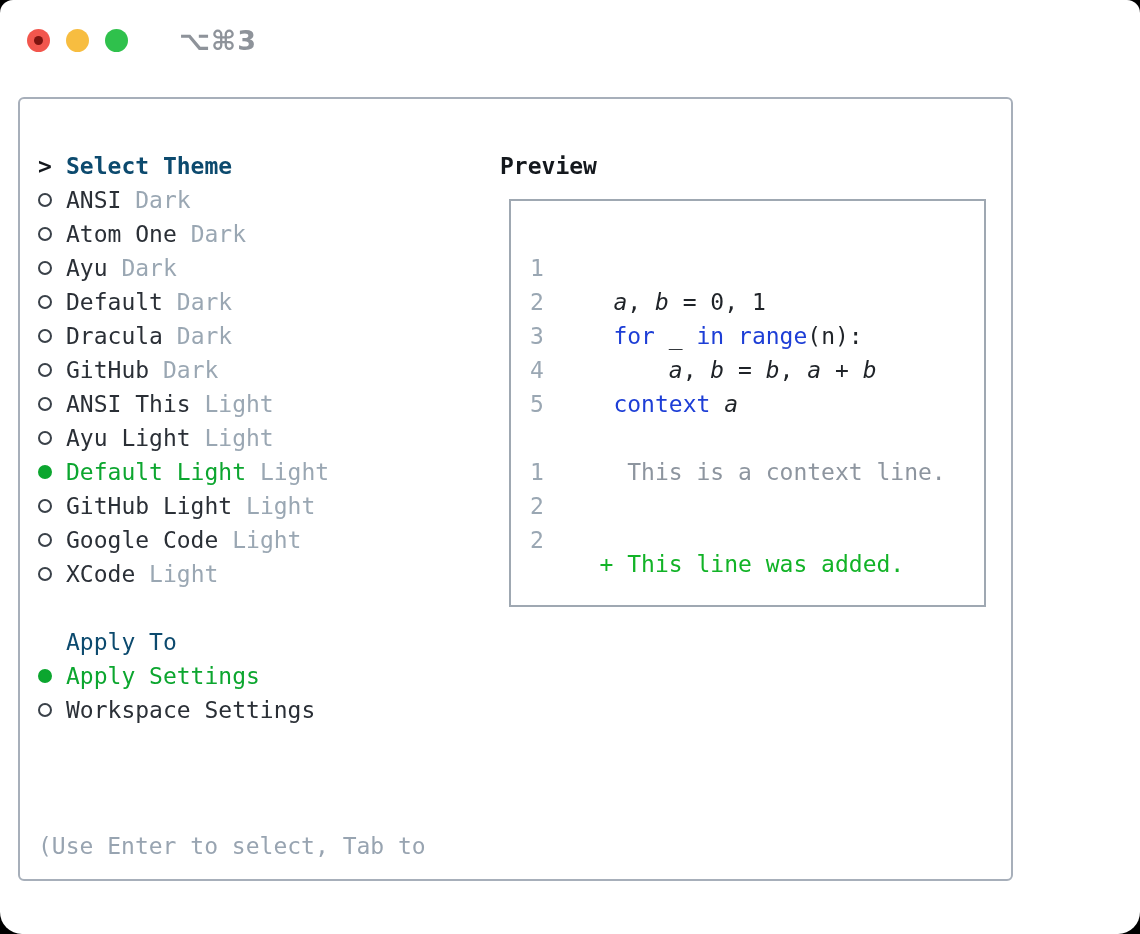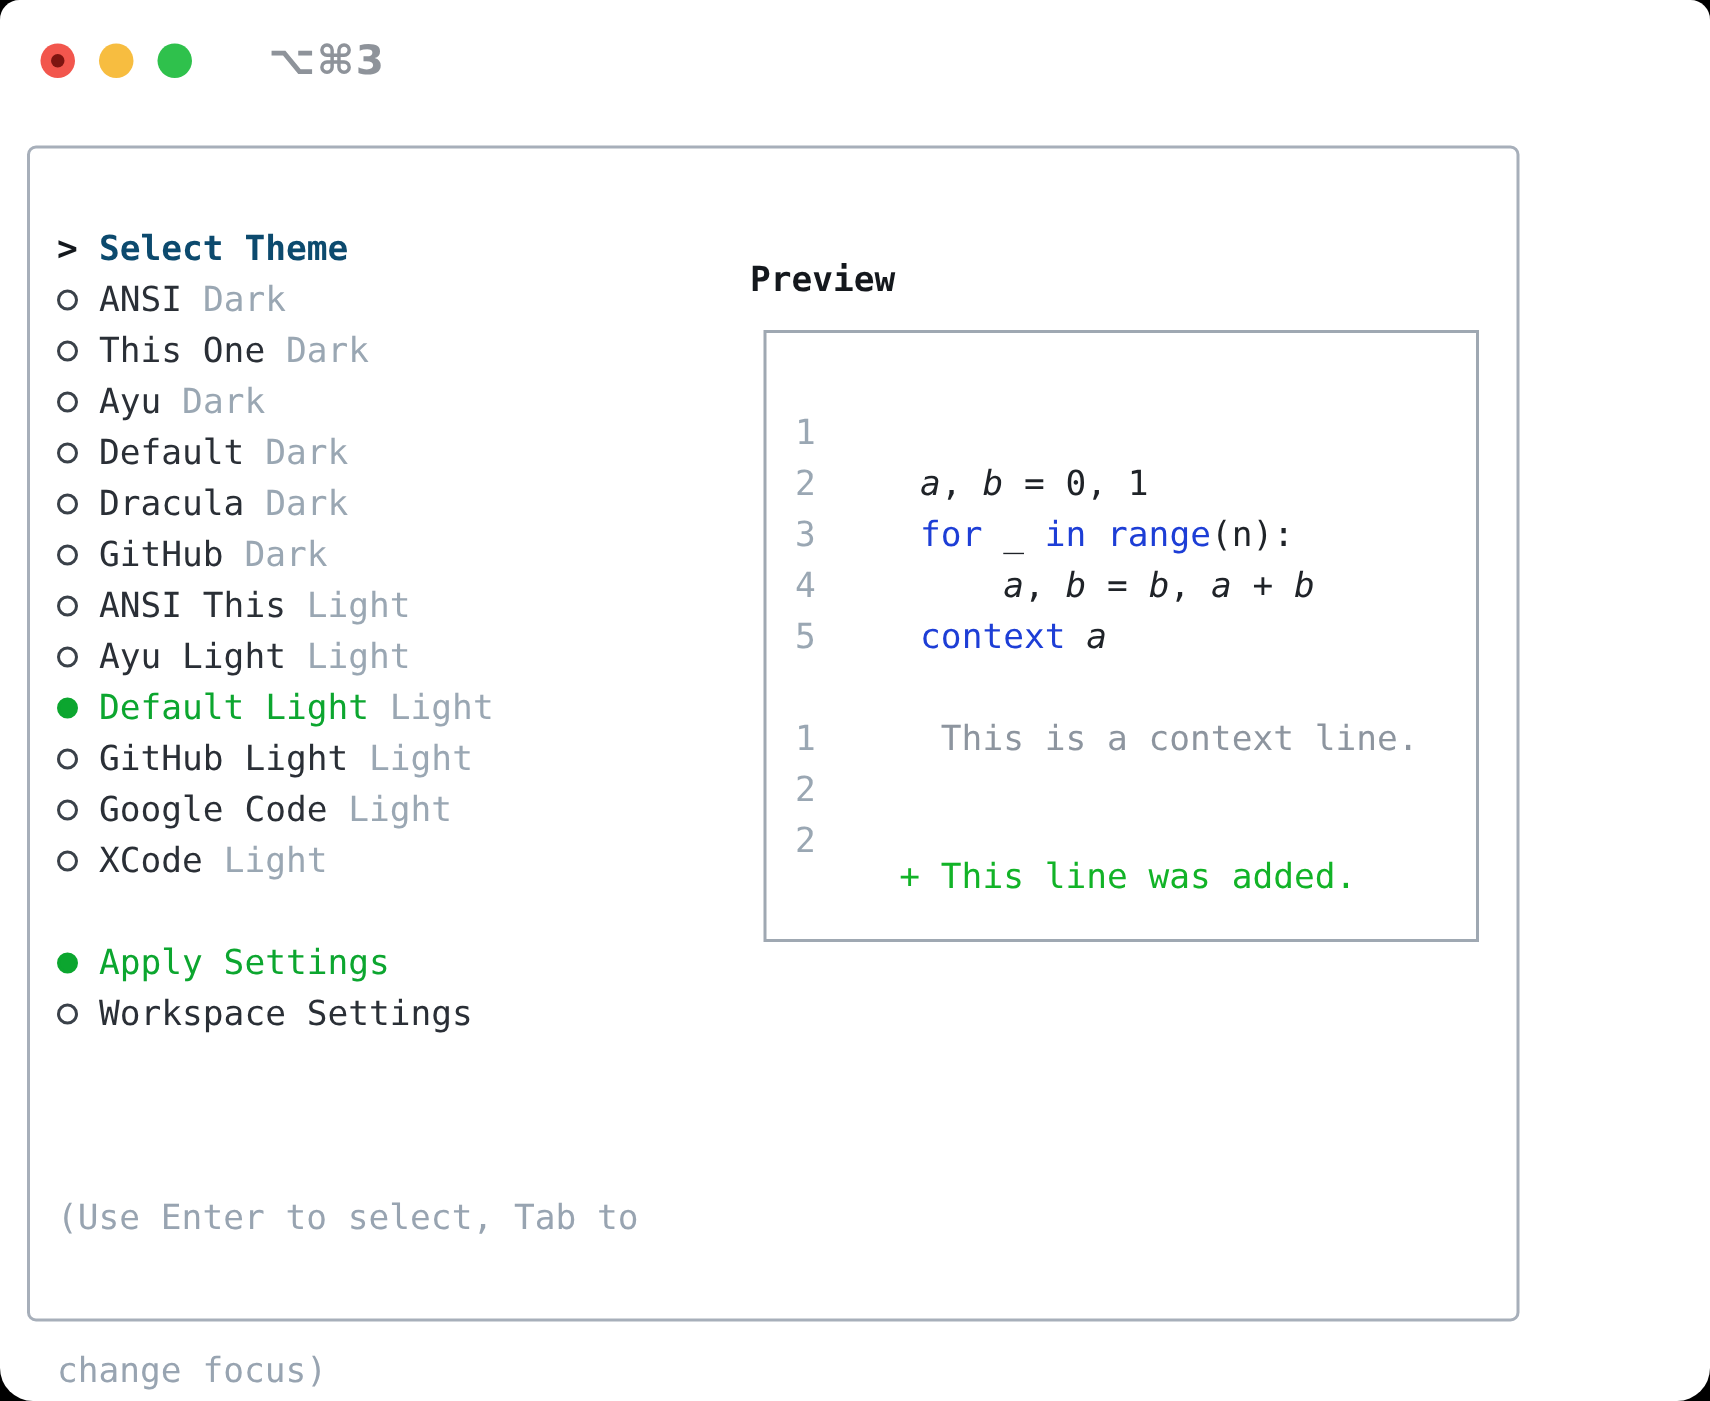--- a/index.html
+++ b/index.html
@@ -108,21 +108,20 @@
   .right-col {
     position: absolute;
     left: 480px; top: 50px;
   }
   .preview-title {
     font-size: 23px;
     font-weight: bold;
     color: #14181d;
     line-height: 34px;
     height: 34px;
-    margin-top: 21px;
   }
   .preview-box {
     margin-left: 9px;
     margin-top: 16px;
     width: 477px;
     height: 408px;
     border: 2px solid #9fa8b2;
     background: #fff;
     padding: 50px 0 0 19px;
     overflow: hidden;
@@ -171,21 +170,21 @@
           <span class="marker">&gt;</span>
           <span class="section-title">Select Theme</span>
         </div>
 
         <div class="row">
           <span class="bullet-cell"><span class="bullet"></span></span>
           <span class="opt-name">ANSI</span><span class="opt-variant"> </span><span class="opt-variant">Dark</span>
         </div>
         <div class="row">
           <span class="bullet-cell"><span class="bullet"></span></span>
-          <span class="opt-name">This One</span><span class="opt-variant"> </span><span class="opt-variant">Dark</span>
+          <span class="opt-name">Atom One</span><span class="opt-variant"> </span><span class="opt-variant">Dark</span>
         </div>
         <div class="row">
           <span class="bullet-cell"><span class="bullet"></span></span>
           <span class="opt-name">Ayu</span><span class="opt-variant"> </span><span class="opt-variant">Dark</span>
         </div>
         <div class="row">
           <span class="bullet-cell"><span class="bullet"></span></span>
           <span class="opt-name">Default</span><span class="opt-variant"> </span><span class="opt-variant">Dark</span>
         </div>
         <div class="row">
@@ -216,20 +215,24 @@
           <span class="bullet-cell"><span class="bullet"></span></span>
           <span class="opt-name">Google Code</span><span class="opt-variant"> </span><span class="opt-variant">Light</span>
         </div>
         <div class="row">
           <span class="bullet-cell"><span class="bullet"></span></span>
           <span class="opt-name">XCode</span><span class="opt-variant"> </span><span class="opt-variant">Light</span>
         </div>
 
         <div class="spacer"></div>
 
+        <div class="row">
+          <span class="marker"> </span>
+          <span class="section-title" style="font-weight:normal;">Apply To</span>
+        </div>
         <div class="row selected">
           <span class="bullet-cell"><span class="bullet"></span></span>
           <span class="opt-name">Apply Settings</span>
         </div>
         <div class="row">
           <span class="bullet-cell"><span class="bullet"></span></span>
           <span class="opt-name">Workspace Settings</span>
         </div>
 
         <div class="spacer"></div>

